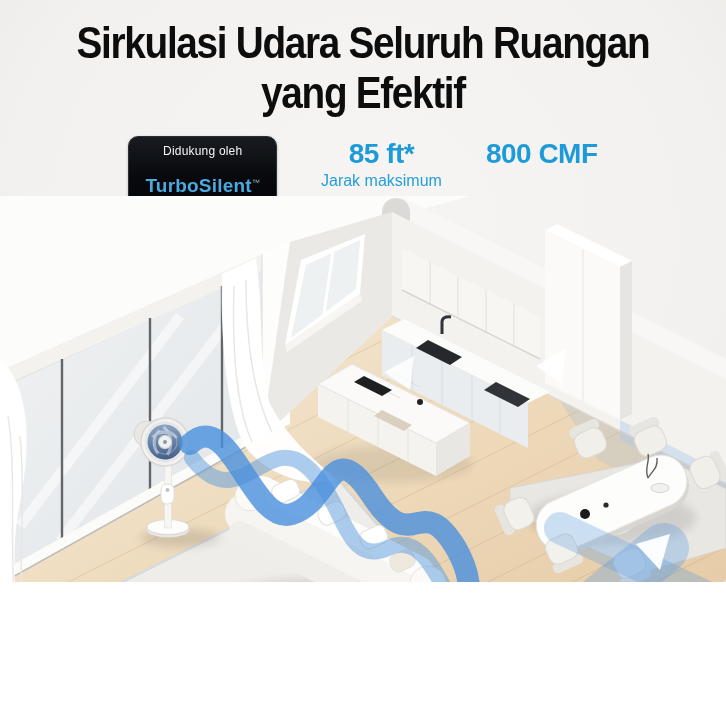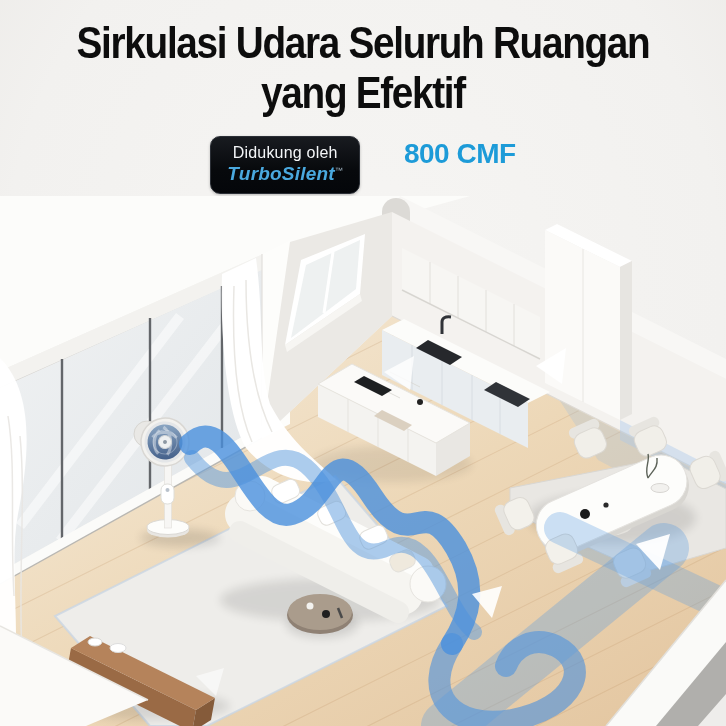--- a/index.html
+++ b/index.html
@@ -1,48 +1,52 @@
 <!DOCTYPE html>
 <html><head>
 <meta charset="utf-8">
 <style>
   html,body{margin:0;padding:0;}
   body{font-family:"Liberation Sans", sans-serif;}
-  .stage{position:relative;width:726px;height:726px;overflow:hidden;
+  .stage{position:relative;width:726px;height:582px;overflow:hidden;
          background:radial-gradient(ellipse at 50% 40%, #f6f5f3 0%, #f2f1ef 70%, #eceae7 100%);}
   .title{position:absolute;top:18px;left:0;width:726px;margin:0;text-align:center;
          font-weight:700;font-size:45px;line-height:1.12;color:#0d0d0d;
          letter-spacing:-1.5px;transform:scaleX(.86);transform-origin:50% 0;}
   .info-row{position:absolute;top:136px;left:0;width:726px;display:flex;
             justify-content:center;align-items:flex-start;gap:44px;}
   .badge{background:linear-gradient(180deg,#181b20 0%,#07090c 60%,#04060a 100%);
          border:1px solid #2b2f36;border-radius:10px;padding:7px 16px 8px;text-align:center;
          box-shadow:0 1px 3px rgba(0,0,0,.25);}
-  .badge .b1{color:#f4f6f8;font-size:16px;letter-spacing:.2px;}
-  .badge .b2{color:#4aa9df;font-size:19px;font-weight:700;letter-spacing:.2px;margin-top:1px;font-style:italic;}
+  .badge .b1{color:#f4f6f8;font-size:12px;letter-spacing:.2px;}
+  .badge .b2{color:#4aa9df;font-size:19px;font-weight:700;letter-spacing:.2px;margin-top:17px;}
   .badge .tm{font-size:8px;color:#9fb3c2;vertical-align:super;font-weight:400;}
   .stat{text-align:center;padding-top:2px;}
   .stat .value{color:#1d9bd8;font-size:28px;font-weight:700;letter-spacing:-.5px;}
   .stat .label{color:#259fda;font-size:16px;margin-top:2px;}
   .scene{position:absolute;top:196px;left:0;}
 </style>
 </head>
 <body>
 
 <div class="stage">
 
   <h1 class="title">
     <div>Sirkulasi Udara Seluruh Ruangan</div>
     <div>yang Efektif</div>
   </h1>
 
   <div class="info-row">
     <div class="badge">
       <div class="b1">Didukung oleh</div>
       <div class="b2"><span>TurboSilent</span><span class="tm">™</span></div>
+    </div>
+    <div class="stat">
+      <div class="value">85 ft*</div>
+      <div class="label">Jarak maksimum</div>
     </div>
     <div class="stat">
       <div class="value">800 CMF</div>
     </div>
   </div>
 
   <svg class="scene" width="726" height="530" viewBox="0 0 726 530">
     <defs>
       <linearGradient id="floorGrad" x1="0" y1="0" x2="1" y2="1">
         <stop offset="0" stop-color="#f6ecdb"></stop>

